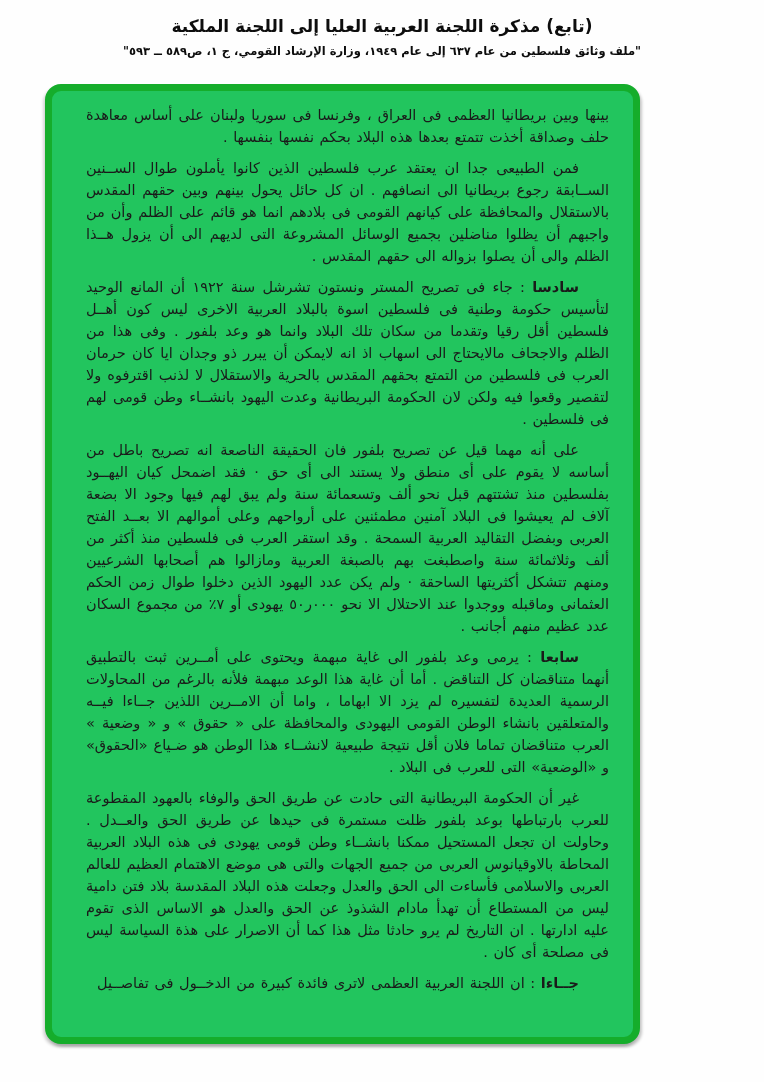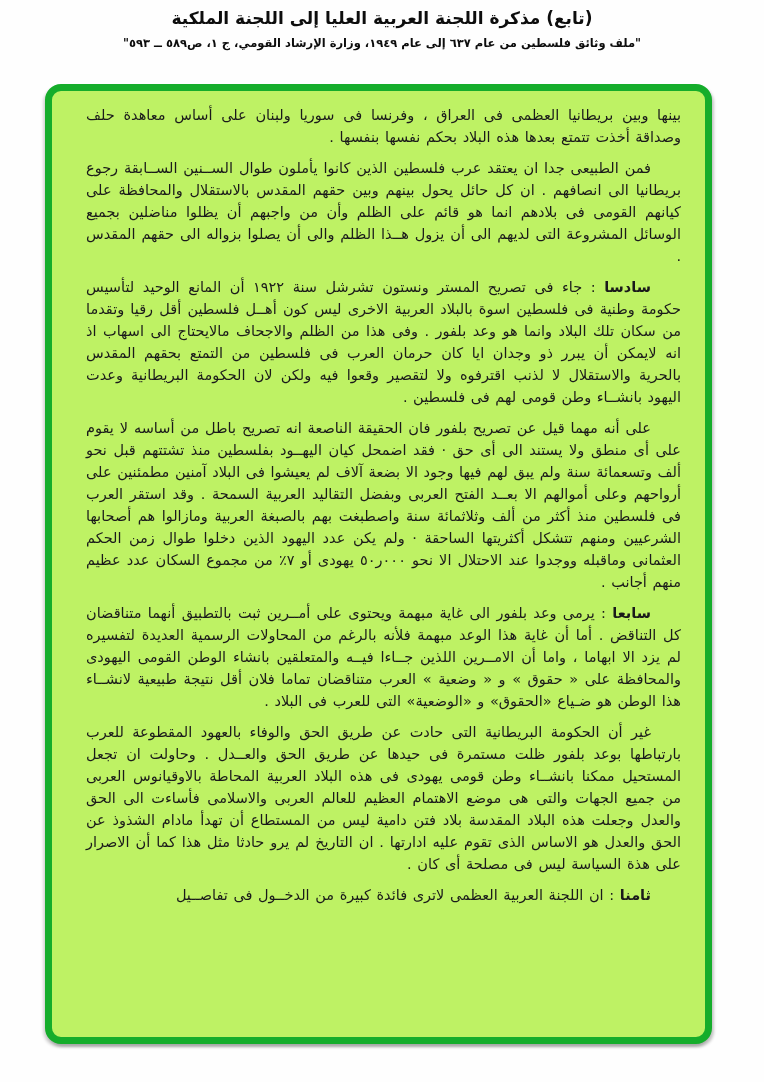--- a/index.html
+++ b/index.html
@@ -16,48 +16,48 @@
     overflow: hidden;
   }
   .page {
     position: absolute;
     inset: 0;
     direction: rtl;
     background: #fefefe;
   }
   .doc-header {
     text-align: center;
-    padding-top: 8px;
+    padding-top: 16px;
   }
   .doc-title {
     margin: 0;
     font-size: 17px;
     font-weight: bold;
     color: #0d0d0d;
     letter-spacing: 0;
   }
   .doc-source {
     margin-top: 8px;
     font-size: 11.5px;
     font-weight: bold;
     color: #0d0d0d;
   }
   .highlight-box {
     position: absolute;
     left: 45px;
     top: 84px;
-    width: 667px;
+    width: 595px;
     height: 960px;
     box-sizing: border-box;
     border: 7px solid #15ad2b;
     border-radius: 16px;
     box-shadow: 2px 3px 3px rgba(0,0,0,0.22), -2px 3px 3px rgba(0,0,0,0.16);
     padding: 13px 24px 8px 34px;
     overflow: hidden;
-    background: #bef264;
+    background: #22c55e;
   }
   .para {
     margin: 0 0 9px 0;
     font-size: 14.5px;
     line-height: 22px;
     text-align: justify;
     text-indent: 30px;
     color: #1a1a1a;
     word-spacing: 1px;
   }
@@ -85,17 +85,17 @@
     <p class="para" dir="rtl"><span class="ptext">فمن الطبيعى جدا ان يعتقد عرب فلسطين الذين كانوا يأملون طوال الســنين الســابقة رجوع بريطانيا الى انصافهم . ان كل حائل يحول بينهم وبين حقهم المقدس بالاستقلال والمحافظة على كيانهم القومى فى بلادهم انما هو قائم على الظلم وأن من واجبهم أن يظلوا مناضلين بجميع الوسائل المشروعة التى لديهم الى أن يزول هــذا الظلم والى أن يصلوا بزواله الى حقهم المقدس .</span></p>
 
     <p class="para" dir="rtl"><b class="leader">سادسا</b><span class="ptext"> : جاء فى تصريح المستر ونستون تشرشل سنة ١٩٢٢ أن المانع الوحيد لتأسيس حكومة وطنية فى فلسطين اسوة بالبلاد العربية الاخرى ليس كون أهــل فلسطين أقل رقيا وتقدما من سكان تلك البلاد وانما هو وعد بلفور . وفى هذا من الظلم والاجحاف مالايحتاج الى اسهاب اذ انه لايمكن أن يبرر ذو وجدان ايا كان حرمان العرب فى فلسطين من التمتع بحقهم المقدس بالحرية والاستقلال لا لذنب اقترفوه ولا لتقصير وقعوا فيه ولكن لان الحكومة البريطانية وعدت اليهود بانشــاء وطن قومى لهم فى فلسطين .</span></p>
 
     <p class="para" dir="rtl"><span class="ptext">على أنه مهما قيل عن تصريح بلفور فان الحقيقة الناصعة انه تصريح باطل من أساسه لا يقوم على أى منطق ولا يستند الى أى حق · فقد اضمحل كيان اليهــود بفلسطين منذ تشتتهم قبل نحو ألف وتسعمائة سنة ولم يبق لهم فيها وجود الا بضعة آلاف لم يعيشوا فى البلاد آمنين مطمئنين على أرواحهم وعلى أموالهم الا بعــد الفتح العربى وبفضل التقاليد العربية السمحة . وقد استقر العرب فى فلسطين منذ أكثر من ألف وثلاثمائة سنة واصطبغت بهم بالصبغة العربية ومازالوا هم أصحابها الشرعيين ومنهم تتشكل أكثريتها الساحقة · ولم يكن عدد اليهود الذين دخلوا طوال زمن الحكم العثمانى وماقبله ووجدوا عند الاحتلال الا نحو ٠٠٠ر٥٠ يهودى أو ٧٪ من مجموع السكان عدد عظيم منهم أجانب .</span></p>
 
     <p class="para" dir="rtl"><b class="leader">سابعا</b><span class="ptext"> : يرمى وعد بلفور الى غاية مبهمة ويحتوى على أمــرين ثبت بالتطبيق أنهما متناقضان كل التناقض . أما أن غاية هذا الوعد مبهمة فلأنه بالرغم من المحاولات الرسمية العديدة لتفسيره لم يزد الا ابهاما ، واما أن الامــرين اللذين جــاءا فيــه والمتعلقين بانشاء الوطن القومى اليهودى والمحافظة على « حقوق » و « وضعية » العرب متناقضان تماما فلان أقل نتيجة طبيعية لانشــاء هذا الوطن هو ضـياع «الحقوق» و «الوضعية» التى للعرب فى البلاد .</span></p>
 
     <p class="para" dir="rtl"><span class="ptext">غير أن الحكومة البريطانية التى حادت عن طريق الحق والوفاء بالعهود المقطوعة للعرب بارتباطها بوعد بلفور ظلت مستمرة فى حيدها عن طريق الحق والعــدل . وحاولت ان تجعل المستحيل ممكنا بانشــاء وطن قومى يهودى فى هذه البلاد العربية المحاطة بالاوقيانوس العربى من جميع الجهات والتى هى موضع الاهتمام العظيم للعالم العربى والاسلامى فأساءت الى الحق والعدل وجعلت هذه البلاد المقدسة بلاد فتن دامية ليس من المستطاع أن تهدأ مادام الشذوذ عن الحق والعدل هو الاساس الذى تقوم عليه ادارتها . ان التاريخ لم يرو حادثا مثل هذا كما أن الاصرار على هذة السياسة ليس فى مصلحة أى كان .</span></p>
 
-    <p class="para" dir="rtl"><b class="leader">ثامنا</b><span class="ptext"> : ان اللجنة العربية العظمى لاترى فائدة كبيرة من الدخــول فى تفاصــيل</span></p>
+    <p class="para" dir="rtl"><b class="leader">جــاءا</b><span class="ptext"> : ان اللجنة العربية العظمى لاترى فائدة كبيرة من الدخــول فى تفاصــيل</span></p>
   </div>
   </div>
 
 </div>
 
 </body></html>

